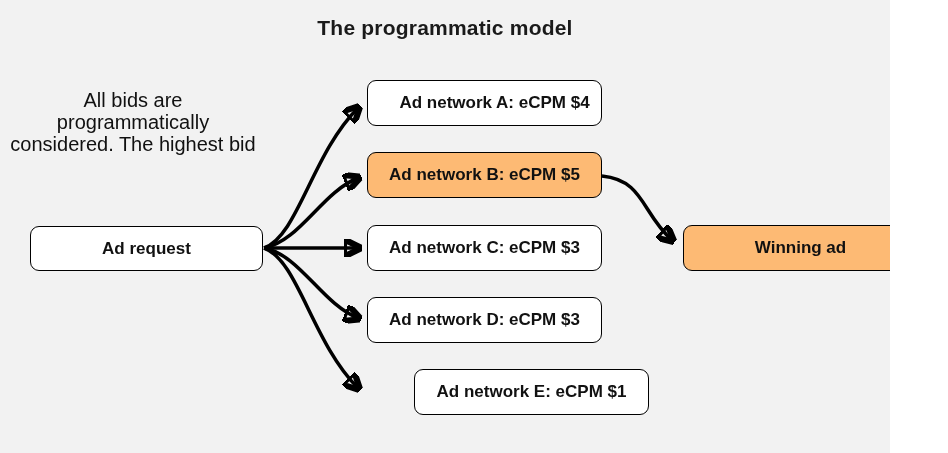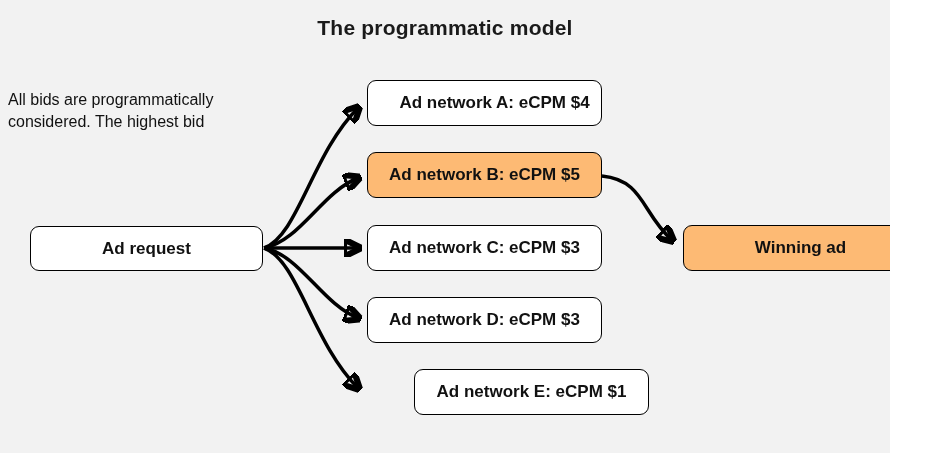--- a/index.html
+++ b/index.html
@@ -24,22 +24,22 @@
     font-size: 21px;
     font-weight: 700;
     color: #1a1a1a;
     letter-spacing: 0.2px;
   }
   .description {
     position: absolute;
     left: 8px;
     top: 89px;
     width: 250px;
-    text-align: left;
-    font-size: 16px;
+    text-align: center;
+    font-size: 20px;
     line-height: 22px;
     color: #111111;
   }
   .box {
     position: absolute;
     display: flex;
     align-items: center;
     justify-content: center;
     background: #ffffff;
     border: 1.5px solid #000000;

